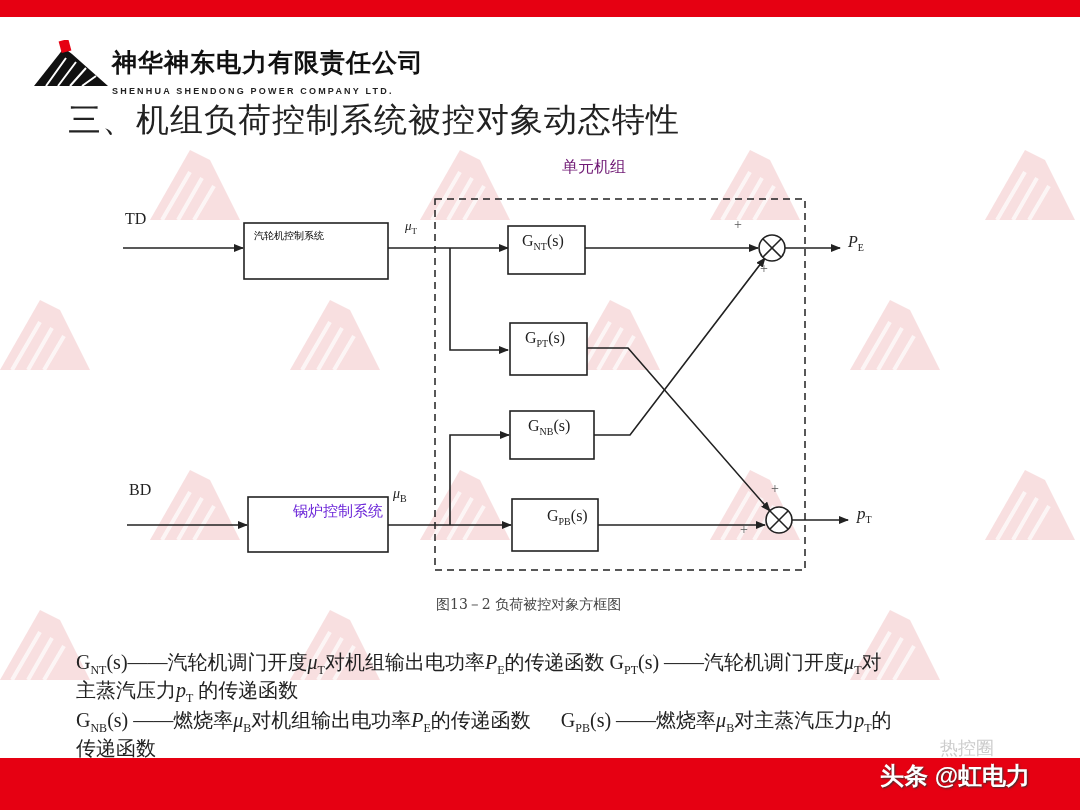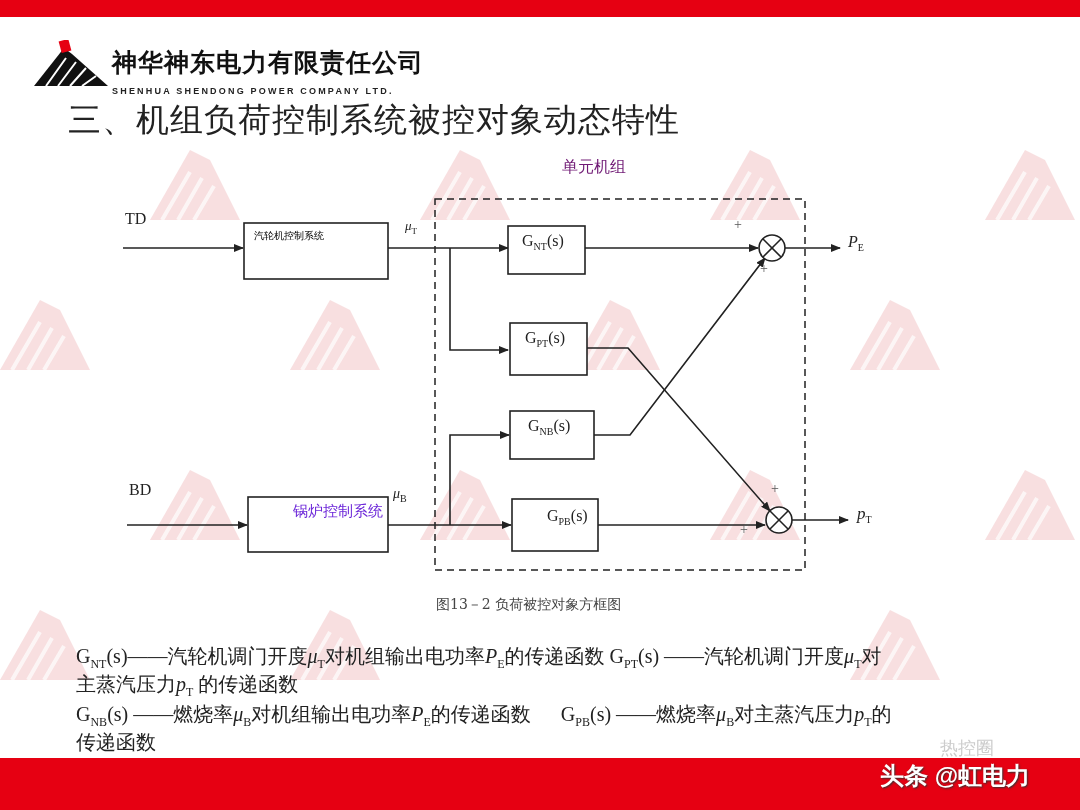--- a/index.html
+++ b/index.html
@@ -17,21 +17,21 @@
                  font-family:"DejaVu Serif","Liberation Serif",serif; letter-spacing:1px; }
   .diagram { position:absolute; left:0; top:0; width:1080px; height:810px; }
   .lbl { position:absolute; font-family:"Liberation Serif","DejaVu Serif",serif; color:#222; white-space:nowrap; }
   .boxtxt { font-size:16px; }
   .gfunc { font-size:16px; }
   .gfunc sub { font-size:10px; }
   .it { font-style:italic; }
   .caption { position:absolute; left:436px; top:596px; font-size:14px; color:#444;
              font-family:"DejaVu Serif","Liberation Serif",serif; }
   .desc { position:absolute; left:76px; font-size:20px; color:#222;
-          font-family:"Liberation Serif","DejaVu Serif",serif; white-space:nowrap; line-height:28px; }
+          font-family:"Liberation Serif","DejaVu Serif",serif; white-space:nowrap; line-height:40px; }
   .desc sub { font-size:12px; }
   .watermark-text { position:absolute; left:880px; top:760px; font-family:Liberation Sans, sans-serif;
                     font-size:24px; font-weight:bold; color:#ffffff; text-shadow:1px 1px 2px #333; }
   .faint-wm { position:absolute; left:940px; top:736px; font-size:18px; color:#ccc;
               font-family:"DejaVu Sans","Liberation Sans",sans-serif; }
 </style>
 </head>
 <body>
 
 <svg class="watermarks" viewBox="0 0 1080 810">

